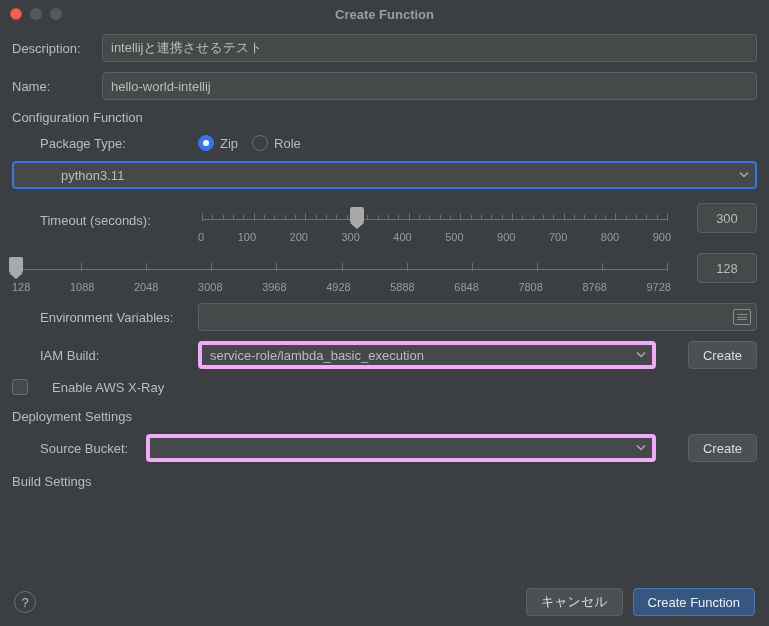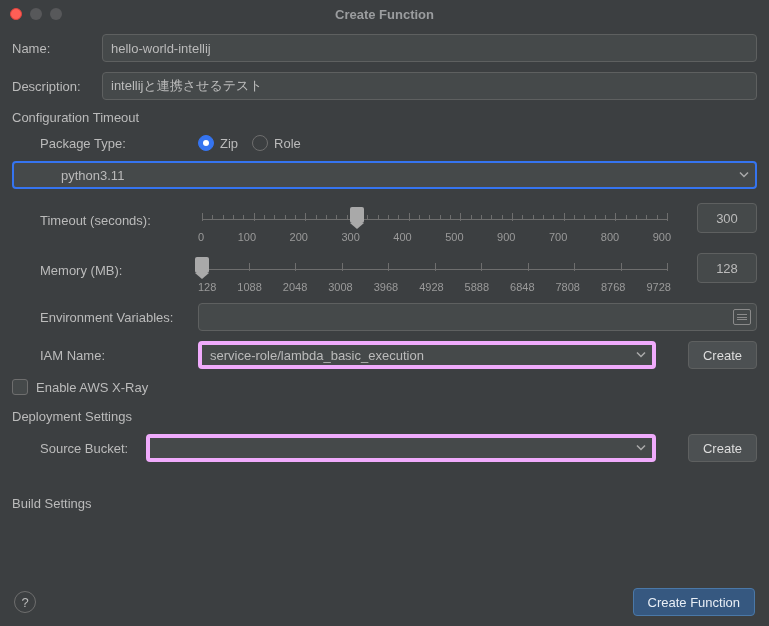--- a/index.html
+++ b/index.html
@@ -92,21 +92,21 @@
     width:18px; height:16px; border:1px solid #8a8a8a; border-radius:2px;
     display:flex; flex-direction:column; justify-content:space-evenly; padding:2px 3px;
   }
   .env-icon span{ display:block; height:1px; background:#8a8a8a; }
   .btn {
     height:28px; padding:0 14px; background:#4c5052; border:1px solid #5e6060;
     border-radius:4px; color:#dddddd; font-size:13px; display:flex; align-items:center;
     justify-content:center; flex-shrink:0;
   }
   .btn.primary { background:#365880; border:1px solid #4a78a8; color:#e8eef5; }
-  .checkbox-row { display:flex; align-items:center; gap:8px; margin:6px 0 14px 0; }
+  .checkbox-row { display:flex; align-items:center; gap:24px; margin:6px 0 14px 0; }
   .checkbox {
     width:16px; height:16px; border:1px solid #6e6e6e; border-radius:3px;
     background:#45494a; flex-shrink:0;
   }
   .footer {
     position:absolute; left:0; right:0; bottom:0; height:48px;
     display:flex; align-items:center; padding:0 14px;
     border-top:0px solid #333;
   }
   .help {
@@ -126,30 +126,30 @@
     <div class="dot red"></div>
     <div class="dot grey1"></div>
     <div class="dot grey2"></div>
   </div>
   <div class="title-text">Create Function</div>
 </div>
 
 <div class="content">
 
   <div class="row">
+    <div class="label">Description:</div>
+    <input class="input" value="intellijと連携させるテスト" style="">
+  </div>
+
+  <div class="row">
     <div class="label">Name:</div>
     <input class="input" value="hello-world-intellij" style="">
   </div>
 
-  <div class="row">
-    <div class="label">Description:</div>
-    <input class="input" value="intellijと連携させるテスト" style="">
-  </div>
-
-  <div class="section-title">Configuration Timeout</div>
+  <div class="section-title">Configuration Function</div>
 
   <div class="field-row">
     <div class="flabel">Package Type:</div>
     <div class="radio-row">
       <div class="opt">
         <span class="radio checked"></span>
         <span>Zip</span>
       </div>
       <div class="opt">
         <span class="radio"></span>
@@ -235,21 +235,20 @@
           <div>900</div>
           <div>700</div>
           <div>800</div>
           <div>900</div>
         </div>
     </div>
     <div class="numbox">300</div>
   </div>
 
   <div class="field-row" style="align-items:flex-start; margin-top:10px;">
-    <div class="flabel" style="padding-top:10px">Memory (MB):</div>
     <div class="slider-block">
       <div class="slider-track">
         <div class="slider-line"></div>
         <div class="ticks" id="memory-ticks">
             <div class="tick" style="left: 0%;"></div>
             <div class="tick" style="left: 10%;"></div>
             <div class="tick" style="left: 20%;"></div>
             <div class="tick" style="left: 30%;"></div>
             <div class="tick" style="left: 40%;"></div>
             <div class="tick" style="left: 50%;"></div>
@@ -284,21 +283,21 @@
       <input class="input" style="">
       <div class="env-icon">
         <span></span>
           <span></span>
           <span></span>
       </div>
     </div>
   </div>
 
   <div class="field-row iam-row">
-    <div class="flabel">IAM Name:</div>
+    <div class="flabel">IAM Build:</div>
     <div class="select" style="flex:1">
       <span>service-role/lambda_basic_execution</span>
       <span class="chev">
         <svg width="10" height="10" viewBox="0 0 10 10">
             <path d="M1 3 L5 7 L9 3" stroke="#aaaaaa" stroke-width="1.5" fill="none"></path>
           </svg>
       </span>
     </div>
     <div style="flex:0 0 12px"></div>
     <button class="btn">Create</button>
@@ -318,22 +317,23 @@
       <span class="chev">
         <svg width="10" height="10" viewBox="0 0 10 10">
             <path d="M1 3 L5 7 L9 3" stroke="#aaaaaa" stroke-width="1.5" fill="none"></path>
           </svg>
       </span>
     </div>
     <div style="flex:0 0 12px"></div>
     <button class="btn">Create</button>
   </div>
 
-  <div class="section-title" style="margin-top:34px">Build Settings</div>
+  <div class="section-title" style="margin-top:12px">Build Settings</div>
 
 
 </div>
 
 <div class="footer">
   <div class="help">?</div>
   <div class="spacer"></div>
+  <button class="btn">キャンセル</button>
   <button class="btn primary">Create Function</button>
 </div>
 
 </body></html>

